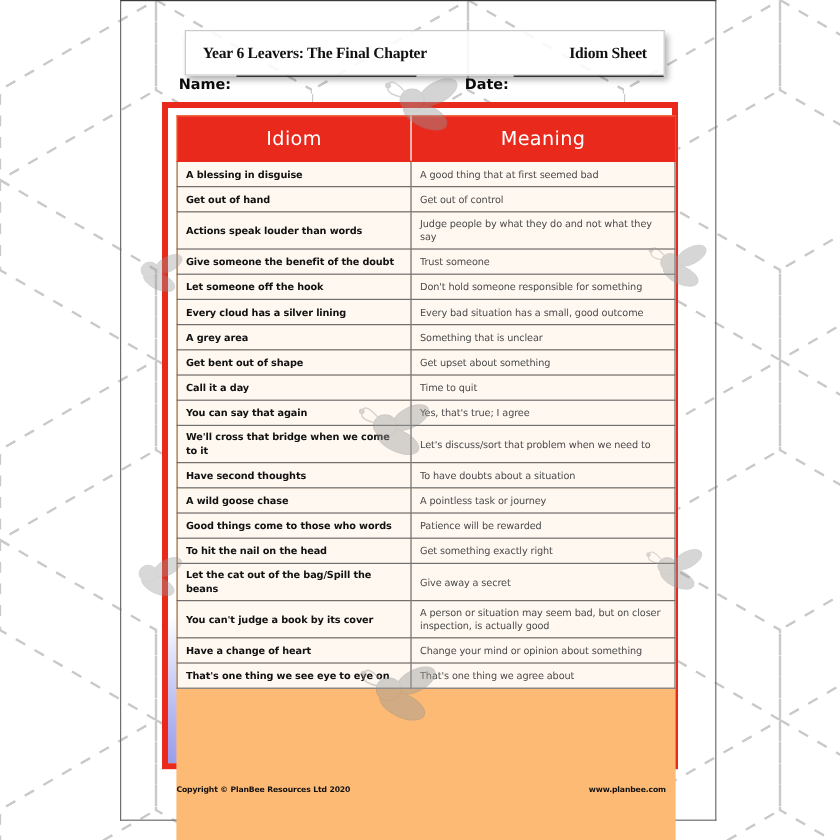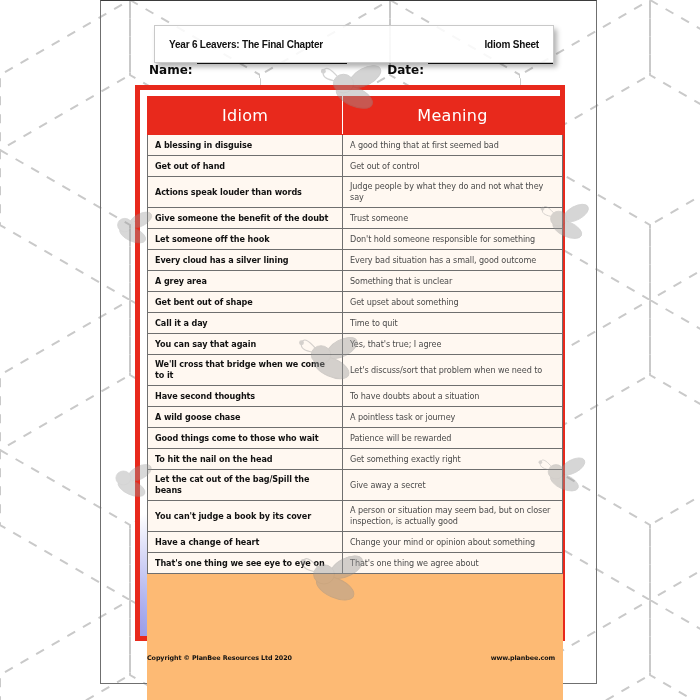--- a/index.html
+++ b/index.html
@@ -52,22 +52,22 @@
     background: rgba(255,255,255,0.86);
     border: 1px solid #c9c9c9;
     box-shadow: 3px 4px 5px rgba(0,0,0,0.30);
     display: flex;
     align-items: center;
     justify-content: space-between;
     padding: 0 14px;
     z-index: 6;
   }
   .title-txt {
-    font-family: Liberation Sans, sans-serif;
-    font-size: 10px;
+    font-family: Liberation Serif, serif;
+    font-size: 13px;
     font-weight: bold;
     color: #111111;
     letter-spacing: -0.2px;
     white-space: nowrap;
   }
 
   
   #namedate {
     position: absolute;
     left: 48px; top: 62px;
@@ -297,21 +297,21 @@
                 </tr>
                 <tr>
                   <td class="idiom-cell">Have second thoughts</td>
                   <td class="meaning-cell">To have doubts about a situation</td>
                 </tr>
                 <tr>
                   <td class="idiom-cell">A wild goose chase</td>
                   <td class="meaning-cell">A pointless task or journey</td>
                 </tr>
                 <tr>
-                  <td class="idiom-cell">Good things come to those who wait</td>
+                  <td class="idiom-cell">Good things come to those who words</td>
                   <td class="meaning-cell">Patience will be rewarded</td>
                 </tr>
                 <tr>
                   <td class="idiom-cell">To hit the nail on the head</td>
                   <td class="meaning-cell">Get something exactly right</td>
                 </tr>
                 <tr>
                   <td class="idiom-cell">Let the cat out of the bag/Spill the beans</td>
                   <td class="meaning-cell">Give away a secret</td>
                 </tr>

